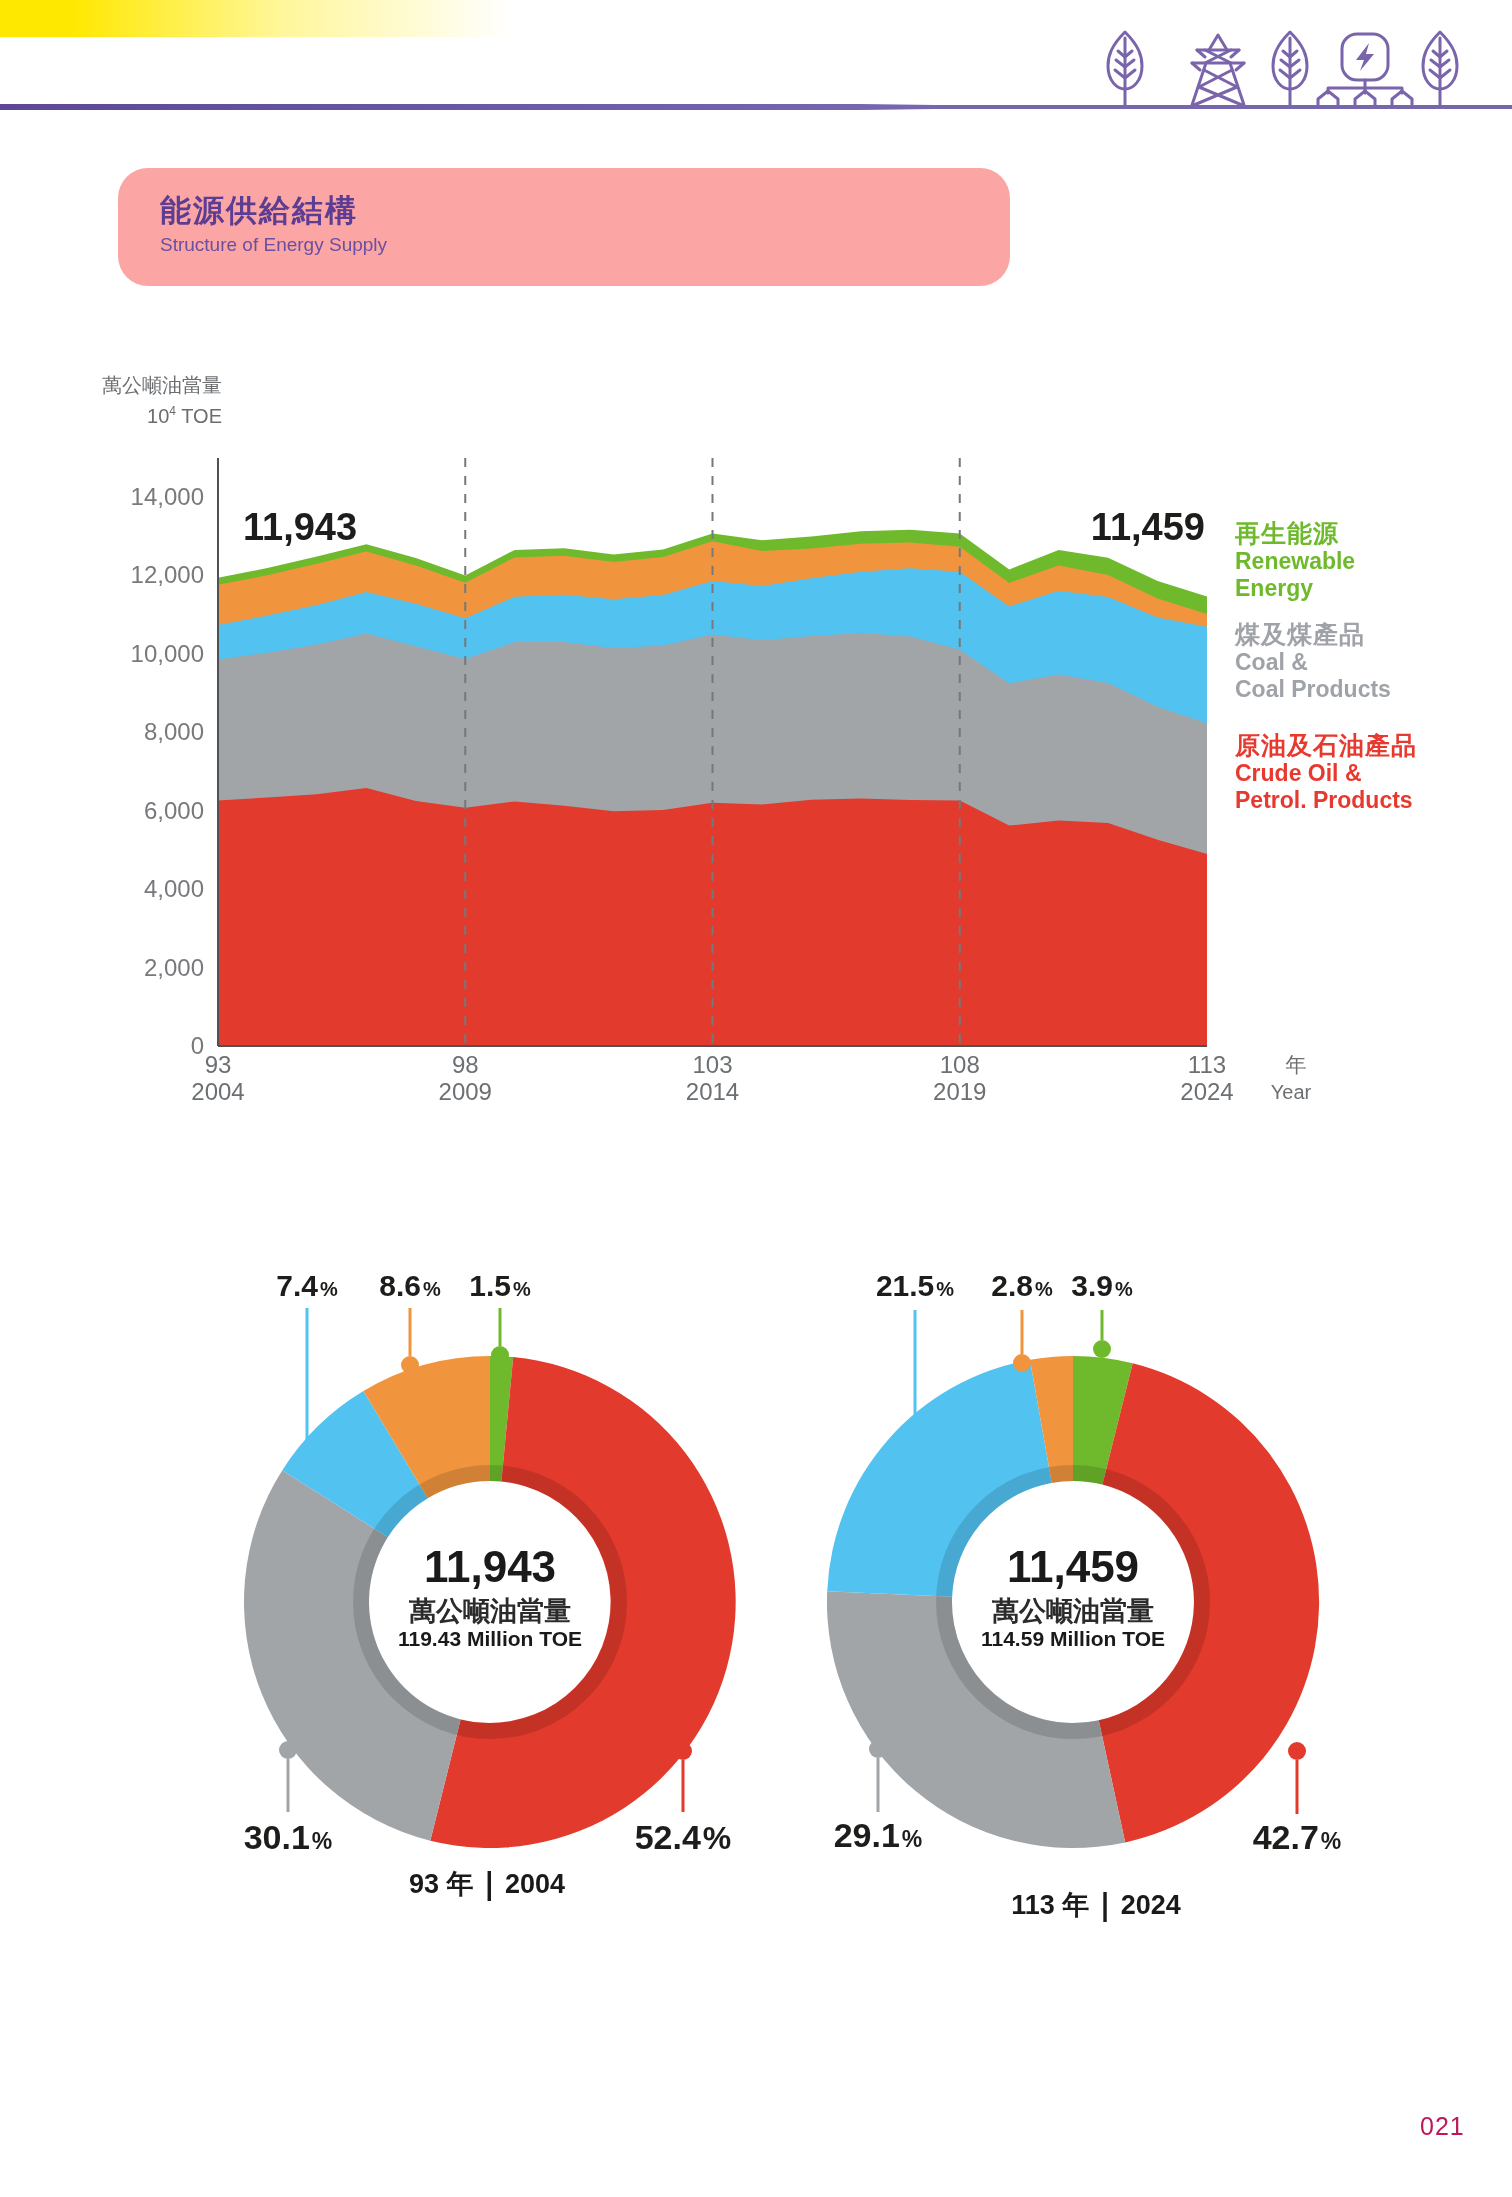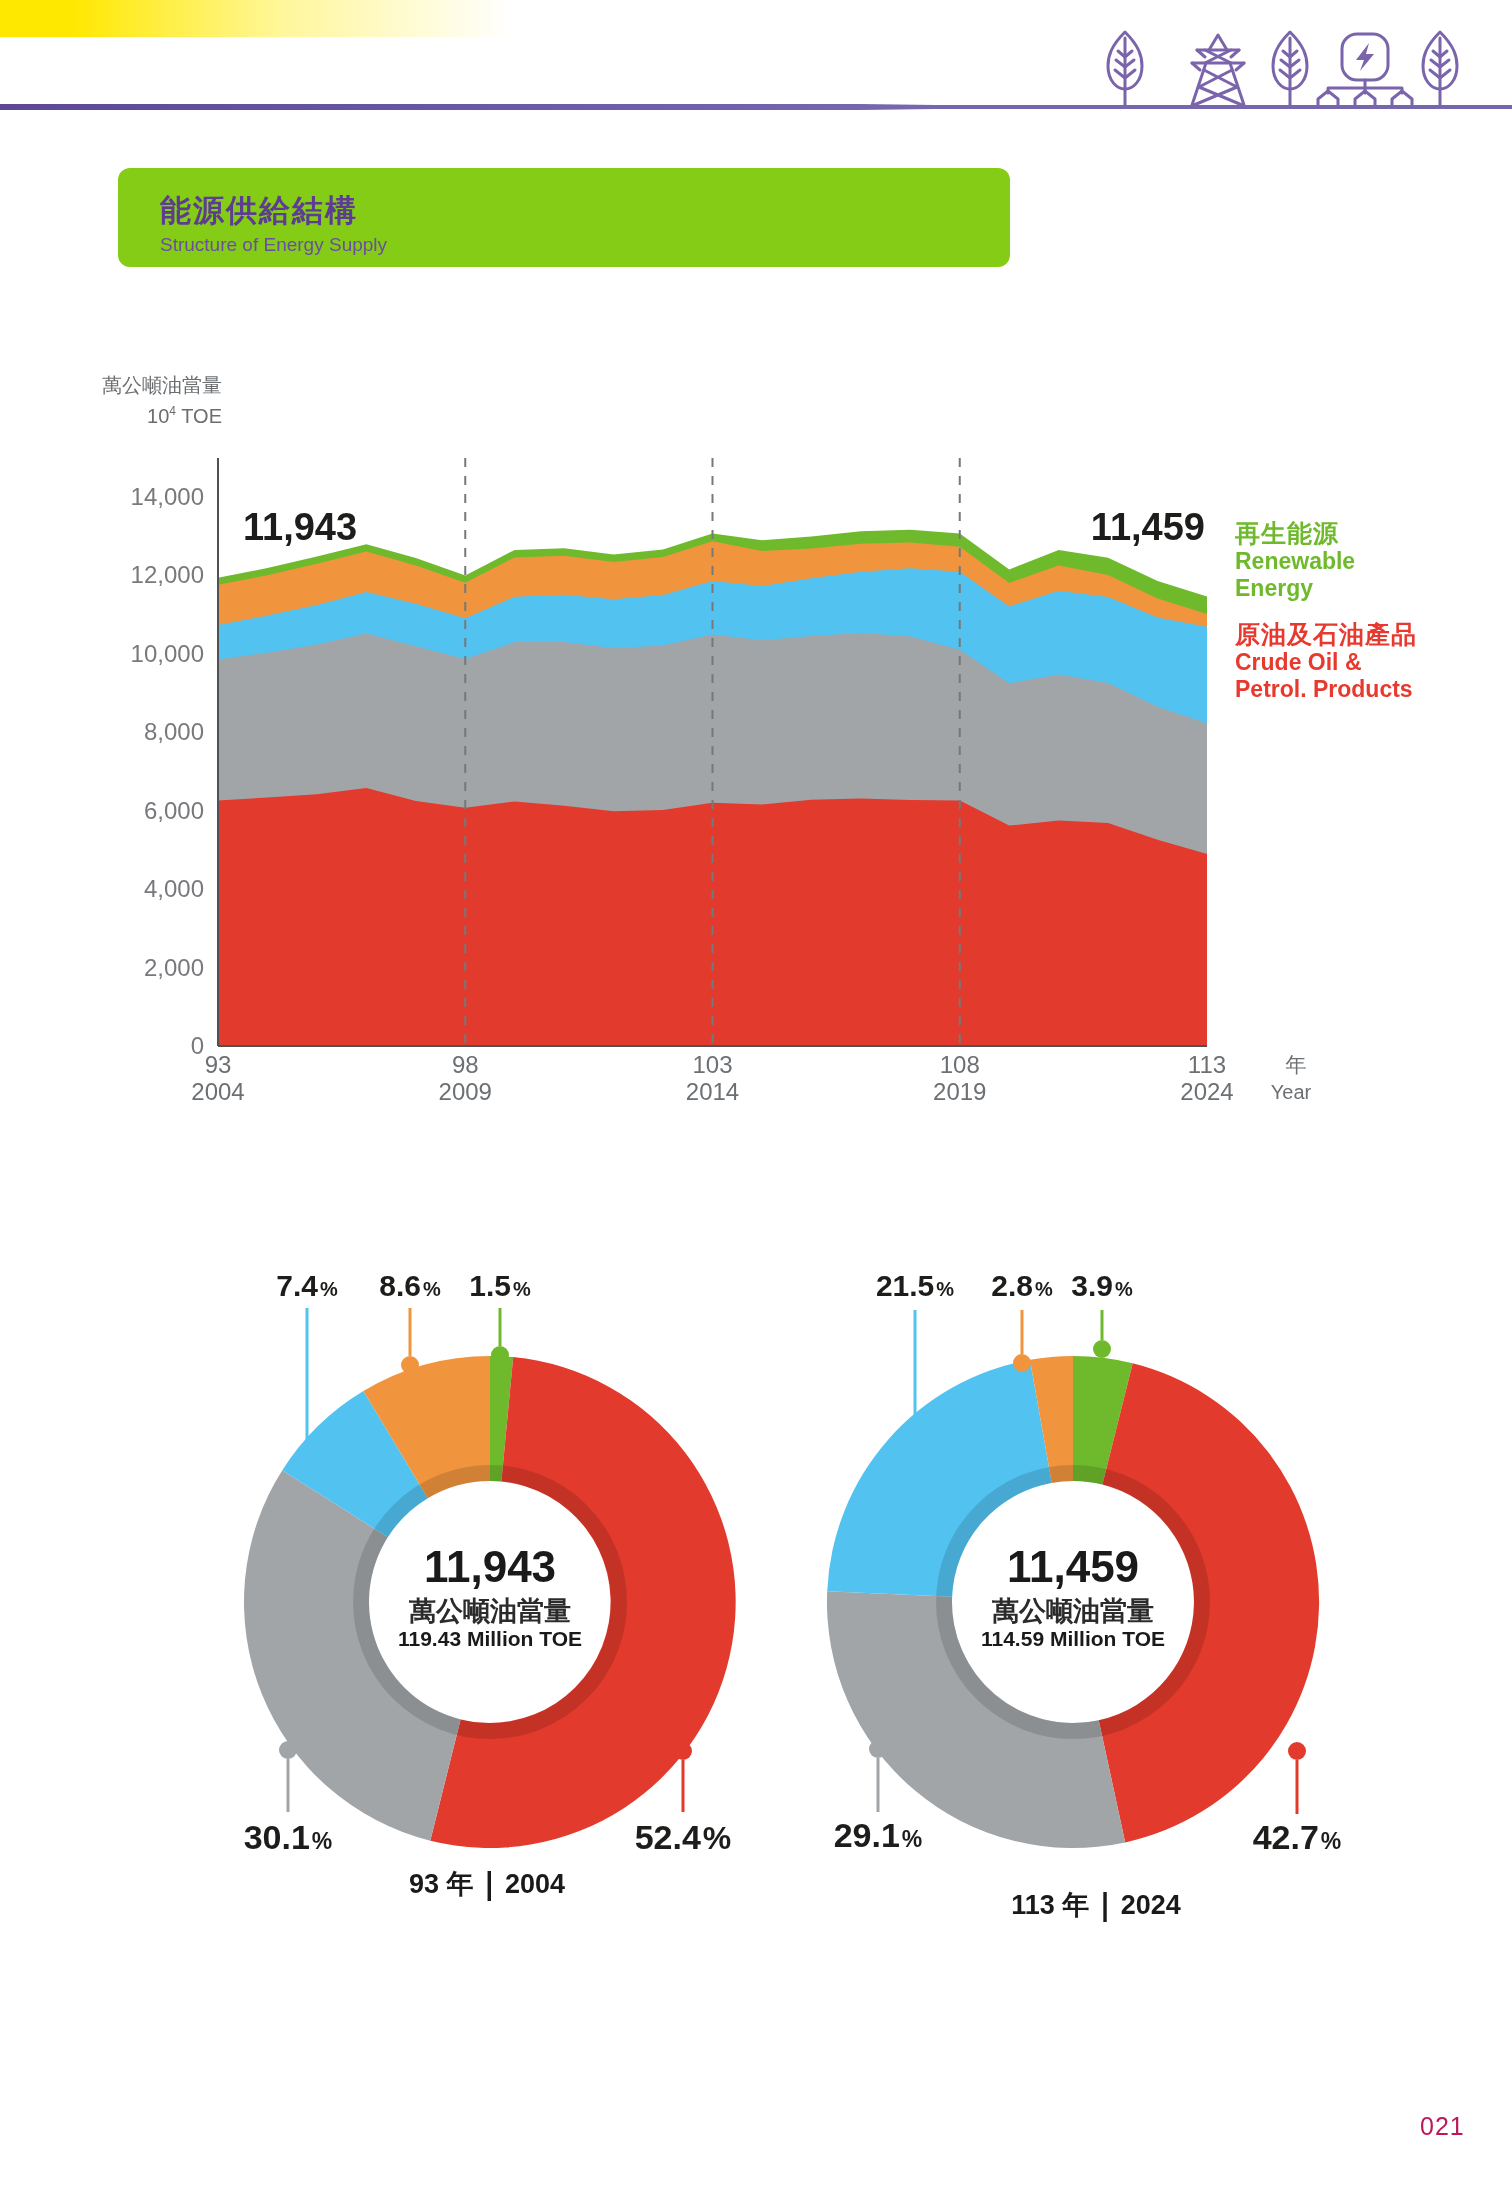--- a/index.html
+++ b/index.html
@@ -9,22 +9,22 @@
     overflow:hidden;color:#1a1a1a;
   }
   
   .topbar{position:absolute;left:0;top:0;width:512px;height:37px;
     background:linear-gradient(to right,#ffe800 0%,#ffe800 14%,rgba(255,244,120,.75) 55%,rgba(255,255,255,0) 100%);}
   .toprule{position:absolute;left:0;top:105px;width:1512px;height:4px;background:#7566ae;}
   .toprule-left{position:absolute;left:0;top:104px;width:935px;height:6px;
     background:linear-gradient(to right,#5d4796,#7566ae 92%,rgba(117,102,174,0));border-radius:0 3px 3px 0;}
   .header-icons{position:absolute;left:1093px;top:30px;}
   
-  .titleblock{position:absolute;left:118px;top:168px;width:892px;height:99px;
-    background:#84cc16;border-radius:12px;}
+  .titleblock{position:absolute;left:118px;top:168px;width:892px;height:118px;
+    background:#fca5a5;border-radius:30px;}
   .title-zh{position:absolute;left:42px;top:22px;font-size:31px;font-weight:bold;color:#5c3d91;letter-spacing:2px;}
   .title-en{position:absolute;left:42px;top:66px;font-size:19px;color:#6a4fa0;}
   
   .axis-unit{position:absolute;left:60px;top:372px;width:162px;text-align:right;
     color:#6b6e71;font-size:20px;line-height:26px;}
   .axis-unit sup{font-size:12px;}
   
   .area-svg{position:absolute;left:0;top:440px;}
   .donut-svg{position:absolute;left:0;top:1240px;}
   
@@ -140,20 +140,25 @@
     <text x="243" y="540" text-anchor="start" font-size="38" font-weight="600" fill="#1d1d1b">11,943</text>
     <text x="1205" y="540" text-anchor="end" font-size="38" font-weight="600" fill="#1d1d1b">11,459</text>
   </svg>
 
 <div class="legend">
   <div class="lg-item" style="color: rgb(110, 186, 44);">
     <div class="lg-zh">再生能源</div>
     <div class="lg-en">Renewable</div>
     <div class="lg-en">Energy</div>
   </div>
+  <div class="lg-item gap-lg" style="color: rgb(159, 163, 167);">
+    <div class="lg-zh">煤及煤產品</div>
+    <div class="lg-en">Coal &amp;</div>
+    <div class="lg-en">Coal Products</div>
+  </div>
   <div class="lg-item" style="color: rgb(232, 57, 47);">
     <div class="lg-zh">原油及石油產品</div>
     <div class="lg-en">Crude Oil &amp;</div>
     <div class="lg-en">Petrol. Products</div>
   </div>
 </div>
 
 <svg id="donut-svg" class="donut-svg" width="1512" height="680" viewBox="0 1240 1512 680">
     <g>
       <path d="M490.0 1356.0 A246 246 0 0 1 513.2 1357.1 L501.4 1481.5 A121 121 0 0 0 490.0 1481.0 Z" fill="#6eba2c"></path>

